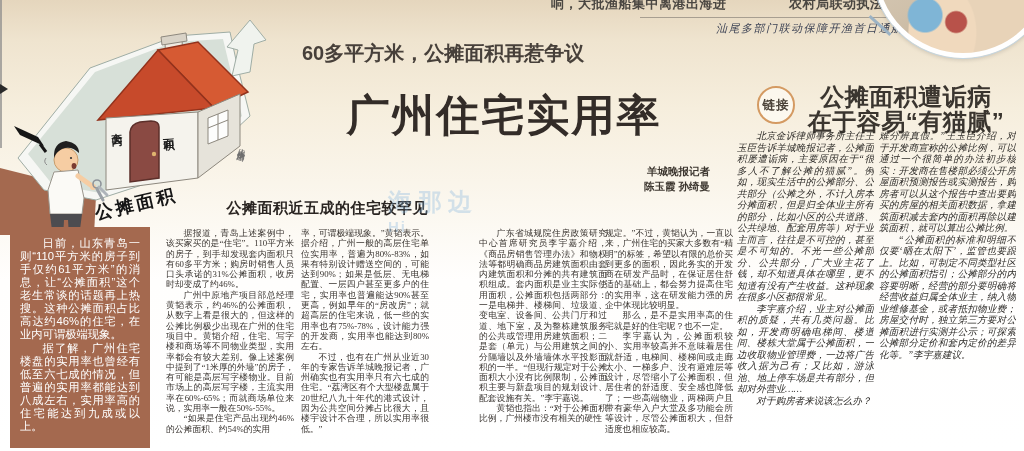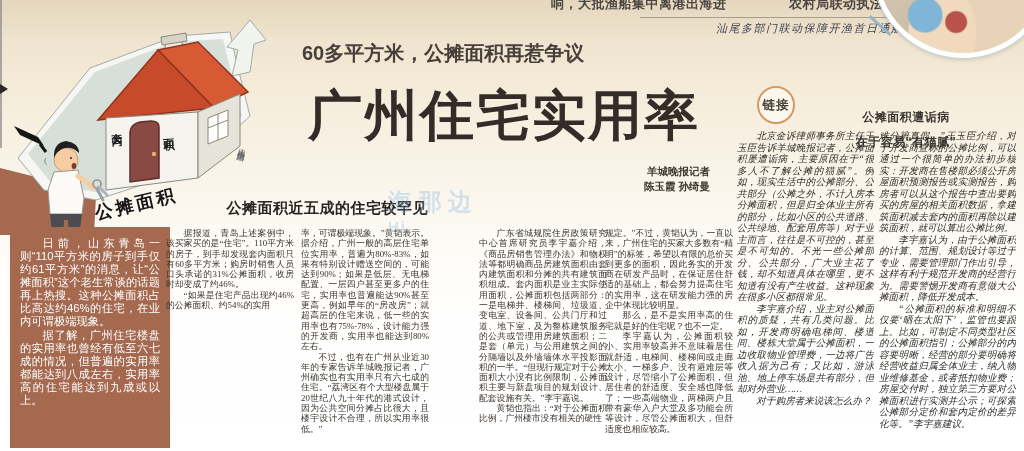--- a/index.html
+++ b/index.html
@@ -30,50 +30,50 @@
   
   .illustration{position:absolute;left:0;top:20px;width:300px;height:215px;}
   .illus-label{position:absolute;color:#1d1d1d;font-weight:700;}
   .lbl-vert{writing-mode:vertical-rl;font-size:11px;line-height:1;letter-spacing:2px;}
   .lbl-taonei{left:110px;top:104px;transform:rotate(-4deg);}
   .lbl-mianji{left:162px;top:110px;transform:rotate(-4deg);}
   .lbl-ground{left:94px;top:172px;font-size:18px;letter-spacing:3px;transform:rotate(-13deg);color:#161616;}
   .lbl-credit{position:absolute;left:237px;top:122px;writing-mode:vertical-rl;font-size:8px;color:#6b6b6b;
     letter-spacing:1px;transform:rotate(16deg);font-weight:400;}
   
-  .lede-box{position:absolute;left:10px;top:227px;width:160px;height:221px;background:#a4694f;
+  .lede-box{position:absolute;left:10px;top:227px;width:140px;height:221px;background:#a4694f;
     padding:10px 10px 0 10px;box-sizing:border-box;overflow:hidden;}
   .lede-box p{margin:0 0 1px 0;font-size:11.3px;line-height:13px;color:#ffffff;text-align:justify;
     text-indent:2em;font-weight:500;}
   
   .kicker{position:absolute;left:302px;top:42px;width:380px;color:#47403a;font-weight:600;font-size:20px;line-height:23px;}
   .kicker .k1{padding-left:44px;}
-  .title1{position:absolute;left:292px;top:86px;width:424px;text-align:center;font-size:54px;font-weight:800;
+  .title1{position:absolute;left:292px;top:86px;width:424px;text-align:center;font-size:43px;font-weight:800;
     color:#332c28;letter-spacing:2px;line-height:58px;}
   .title2{position:absolute;left:292px;top:142px;width:424px;text-align:center;font-size:51px;font-weight:800;
     color:#a25a41;letter-spacing:4px;line-height:55px;}
   .byline{position:absolute;left:600px;top:164px;width:110px;text-align:right;font-size:10.5px;font-weight:600;
     color:#3c362f;line-height:15px;}
   
   .subhead{position:absolute;top:199px;width:262px;text-align:right;font-size:15px;font-weight:700;color:#2a2522;letter-spacing:.5px;}
   .sh1{left:166px;}
   .sh2{left:455px;}
   
   .col{position:absolute;overflow:hidden;}
   .col p{margin:0;text-align:justify;text-indent:2em;}
   .col p.cont{text-indent:0;}
   .main{top:228px;width:128px;height:224px;font-family:"Liberation Serif",serif;}
   .main p{font-size:8.8px;line-height:10.3px;color:#38332f;}
   .c1{left:166px;} .c2{left:301px;} .c3{left:455px;margin-left:24px;} .c4{left:589px;margin-left:16px;}
   
   .link-badge{position:absolute;left:757px;top:86px;width:38px;height:38px;border-radius:50%;
     border:2px solid #d49a62;background:rgba(255,253,248,.65);display:flex;align-items:center;justify-content:center;
     font-size:12.5px;font-weight:700;color:#4a4238;letter-spacing:1px;box-sizing:border-box;}
-  .link-head{position:absolute;left:800px;top:84px;width:212px;text-align:center;font-size:12px;font-weight:800;
-    color:#3a352f;line-height:25px;letter-spacing:.5px;margin-top:21px;}
+  .link-head{position:absolute;left:800px;top:84px;width:212px;text-align:center;font-size:24px;font-weight:800;
+    color:#3a352f;line-height:25px;letter-spacing:.5px;}
   .kai{top:130px;height:318px;font-family:"Liberation Serif",serif;font-style:italic;}
   .kai p{font-size:9.6px;line-height:11.5px;color:#2e2c29;}
   .kc1{left:737px;width:137px;}
   .kc2{left:879px;width:137px;}
   
   .watermark{position:absolute;left:388px;top:186px;color:#7fb2dd;opacity:.32;font-weight:800;pointer-events:none;}
   .watermark .wm1{font-size:24px;letter-spacing:6px;display:block;}
   .watermark .wm2{font-size:15px;letter-spacing:2px;display:block;margin-top:0;}
 </style>
 </head>
@@ -151,20 +151,21 @@
   <div class="title1">广州住宅实用率</div>
   <div class="byline">
     <div>羊城晚报记者</div>
     <div>陈玉霞 孙绮曼</div>
   </div>
 
   <div class="subhead sh1">公摊面积近五成的住宅较罕见</div>
 
   <div class="col main c1">
       <p>据报道，青岛上述案例中，该买家买的是“住宅”。110平方米的房子，到手却发现套内面积只有60多平方米；购房时销售人员口头承诺的31%公摊面积，收房时却变成了约46%。</p>
+      <p>广州中原地产项目部总经理黄韬表示，约46%的公摊面积，从数字上看是很大的，但这样的公摊比例极少出现在广州的住宅项目中。黄韬介绍，住宅、写字楼和商场等不同物业类型，实用率都会有较大差别。像上述案例中提到了“1米厚的外墙”的房子，有可能是高层写字楼物业。目前市场上的高层写字楼，主流实用率在60%-65%；而就商场单位来说，实用率一般在50%-55%。</p>
       <p>“如果是住宅产品出现约46%的公摊面积、约54%的实用</p>
     </div>
   <div class="col main c2">
       <p class="cont">率，可谓极端现象。”黄韬表示。据介绍，广州一般的高层住宅单位实用率，普遍为80%-83%，如果有特别设计赠送空间的，可能达到90%；如果是低层、无电梯配置、一层四户甚至更多户的住宅，实用率也普遍能达90%甚至更高，例如早年的“房改房”；就超高层的住宅来说，低一些的实用率也有75%-78%，设计能力强的开发商，实用率也能达到80%左右。</p>
       <p>不过，也有在广州从业近30年的专家告诉羊城晚报记者，广州确实也有实用率只有六七成的住宅。“荔湾区有个大型楼盘属于20世纪八九十年代的港式设计，因为公共空间分摊占比很大，且楼宇设计不合理，所以实用率很低。”</p>
     </div>
   <div class="col main c3">
       <p>广东省城规院住房政策研究中心首席研究员李宇嘉介绍，《商品房销售管理办法》和物权法等都明确商品房建筑面积由套内建筑面积和分摊的共有建筑面积组成。套内面积是业主实际使用面积，公摊面积包括两部分：一是电梯井、楼梯间、垃圾道、变电室、设备间、公共门厅和过道、地下室，及为整栋建筑服务的公共或管理用房建筑面积；二是套（单元）与公用建筑之间的分隔墙以及外墙墙体水平投影面积的一半。“但现行规定对于公摊面积大小没有比例限制，公摊面积主要与新盘项目的规划设计、配套设施有关。”李宇嘉说。</p>
       <p>黄韬也指出：“对于公摊面积比例，广州楼市没有相关的硬性</p>
     </div>
@@ -179,21 +180,20 @@
     <div>公摊面积遭诟病</div>
     <div>在于容易“有猫腻”</div>
   </div>
   <div class="col kai kc1">
       <p>北京金诉律师事务所主任王玉臣告诉羊城晚报记者，公摊面积屡遭诟病，主要原因在于“很多人不了解公摊的猫腻”。例如，现实生活中的公摊部分、公共部分（公摊之外，不计入房本分摊面积，但是归全体业主所有的部分，比如小区的公共道路、公共绿地、配套用房等）对于业主而言，往往是不可控的，甚至是不可知的。不光一些公摊部分、公共部分，广大业主花了钱，却不知道具体在哪里，更不知道有没有产生收益。这种现象在很多小区都很常见。</p>
       <p>李宇嘉介绍，业主对公摊面积的质疑，共有几类问题。比如，开发商明确电梯间、楼道间、楼栋大堂属于公摊面积，一边收取物业管理费，一边将广告收入据为己有；又比如，游泳池、地上停车场是共有部分，但却对外营业……</p>
       <p>对于购房者来说该怎么办？</p>
     </div>
   <div class="col kai kc2">
       <p class="cont">难分辨真假。”王玉臣介绍，对于开发商宣称的公摊比例，可以通过一个很简单的办法初步核实：开发商在售楼部必须公开房屋面积预测报告或实测报告，购房者可以从这个报告中查出要购买的房屋的相关面积数据，拿建筑面积减去套内的面积再除以建筑面积，就可以算出公摊比例。</p>
-      <p>李宇嘉认为，由于公摊面积的计算、范围、规划设计等过于专业，需要管理部门作出引导，这样有利于规范开发商的经营行为。需要警惕开发商有意做大公摊面积，降低开发成本。</p>
       <p>“公摊面积的标准和明细不仅要‘晒在太阳下’，监管也要跟上。比如，可制定不同类型社区的公摊面积指引；公摊部分的内容要明晰，经营的部分要明确将经营收益归属全体业主，纳入物业维修基金，或者抵扣物业费；房屋交付时，独立第三方要对公摊面积进行实测并公示；可探索公摊部分定价和套内定价的差异化等。”李宇嘉建议。</p>
     </div>
 
   <div class="watermark">
     <span class="wm1">海那边</span>
     <span class="wm2">Hi</span>
   </div>
 
 </div>
 

